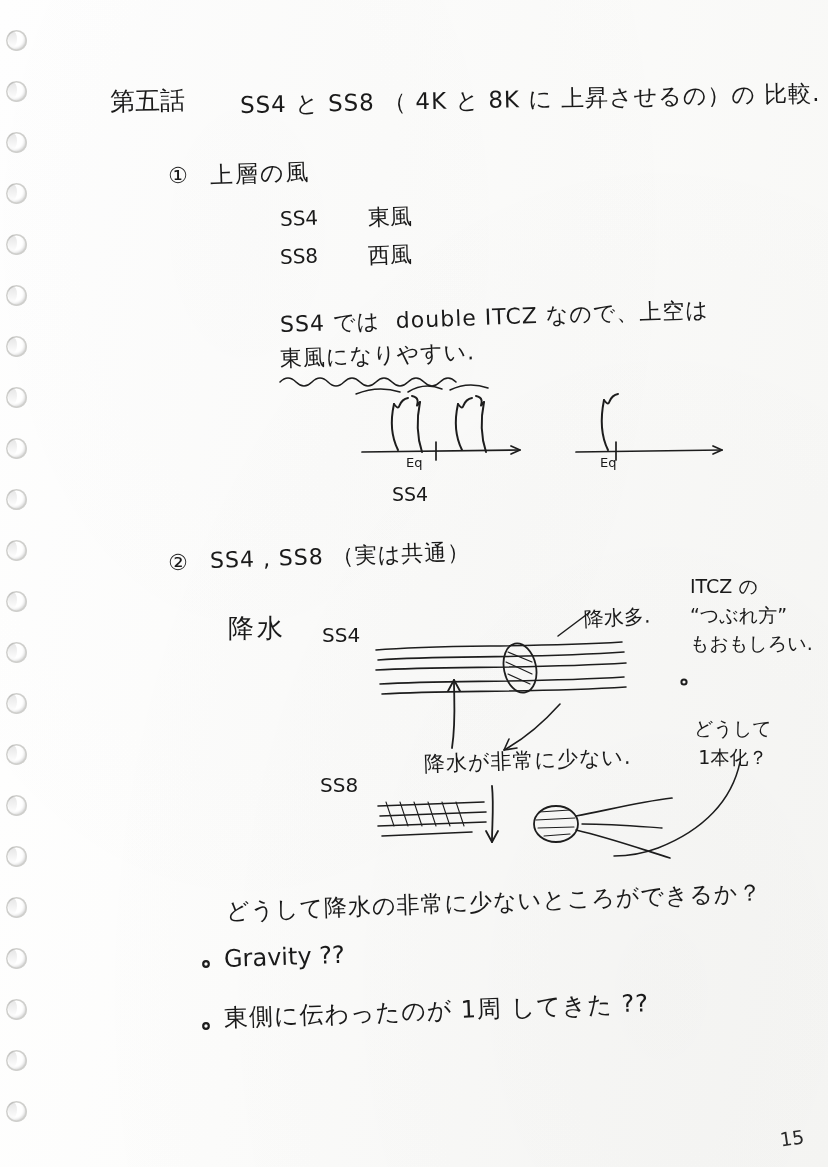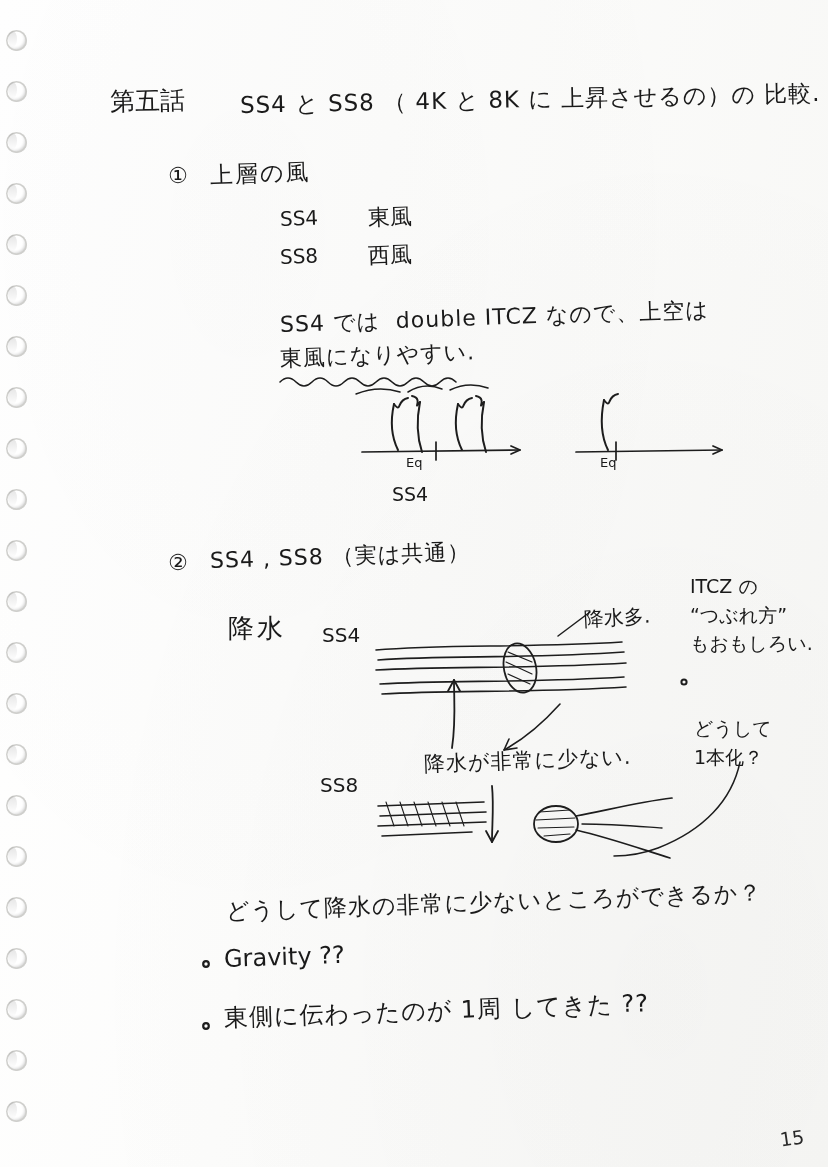--- a/index.html
+++ b/index.html
@@ -221,21 +221,21 @@
     <path d="M206,28 C236,28 258,30 286,32" stroke-width="1.4"></path>
   </svg>
 
   <div class="hw jp" style="left:690px; top:572px; font-size:19px; line-height:1.5;"><span>ITCZ の
 “つぶれ方”
 もおもしろい.</span></div>
   <svg class="draw" style="left:678px; top:672px; width:18px; height:18px">
     <ellipse cx="6" cy="10" rx="2.6" ry="2.6" stroke-width="2"></ellipse>
   </svg>
 
-  <div class="hw jp" style="left:694px; top:714px; font-size:19px; line-height:1.5;"><span>どうして
+  <div class="hw jp" style="left:694px; top:714px; font-size:19px; line-height:1.5;text-align:center;"><span>どうして
 1本化？</span></div>
 
   <svg class="draw" style="left:600px; top:760px; width:150px; height:110px">
     <path d="M140,2 C132,40 104,70 58,88 C42,94 30,96 14,96" stroke-width="1.5"></path>
   </svg>
 
   <div class="hw jp slant2" style="left:226px; top:898px; font-size:23px; letter-spacing:1px;">どうして降水の非常に少ないところができるか？</div>
 
   <svg class="draw" style="left:200px; top:956px; width:16px; height:16px">
     <ellipse cx="6" cy="8" rx="2.8" ry="2.8" stroke-width="2.2"></ellipse>

